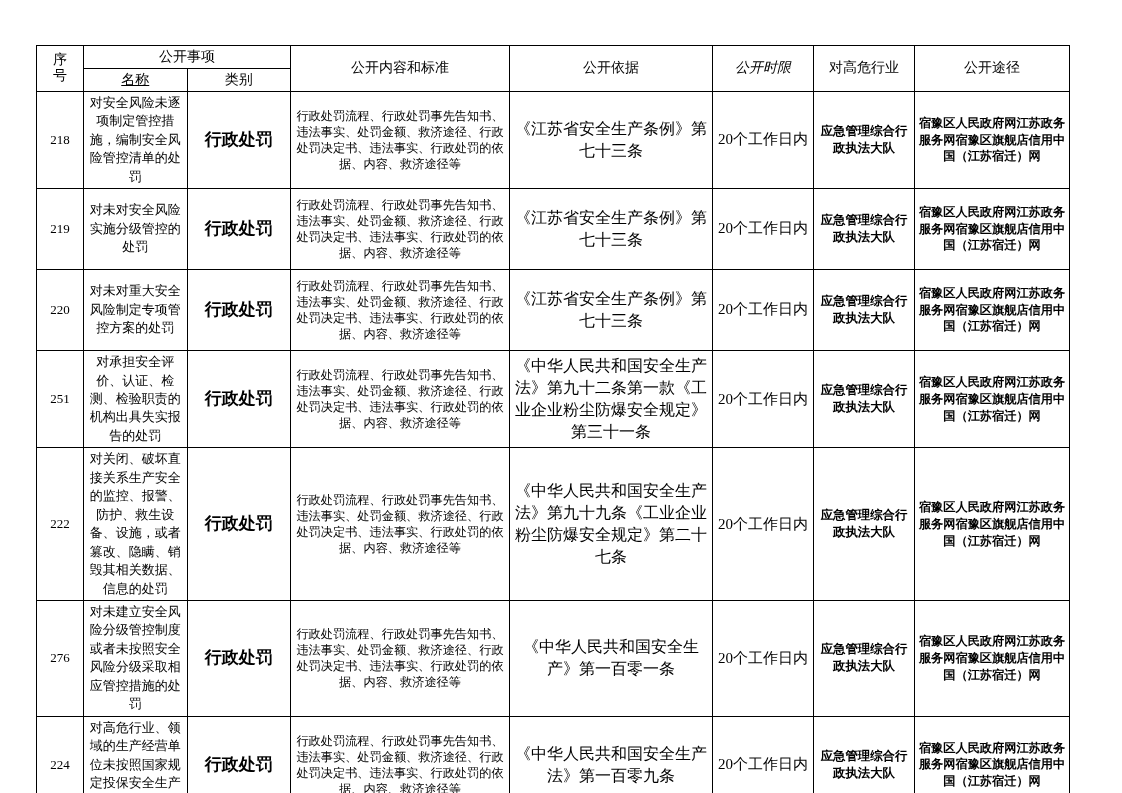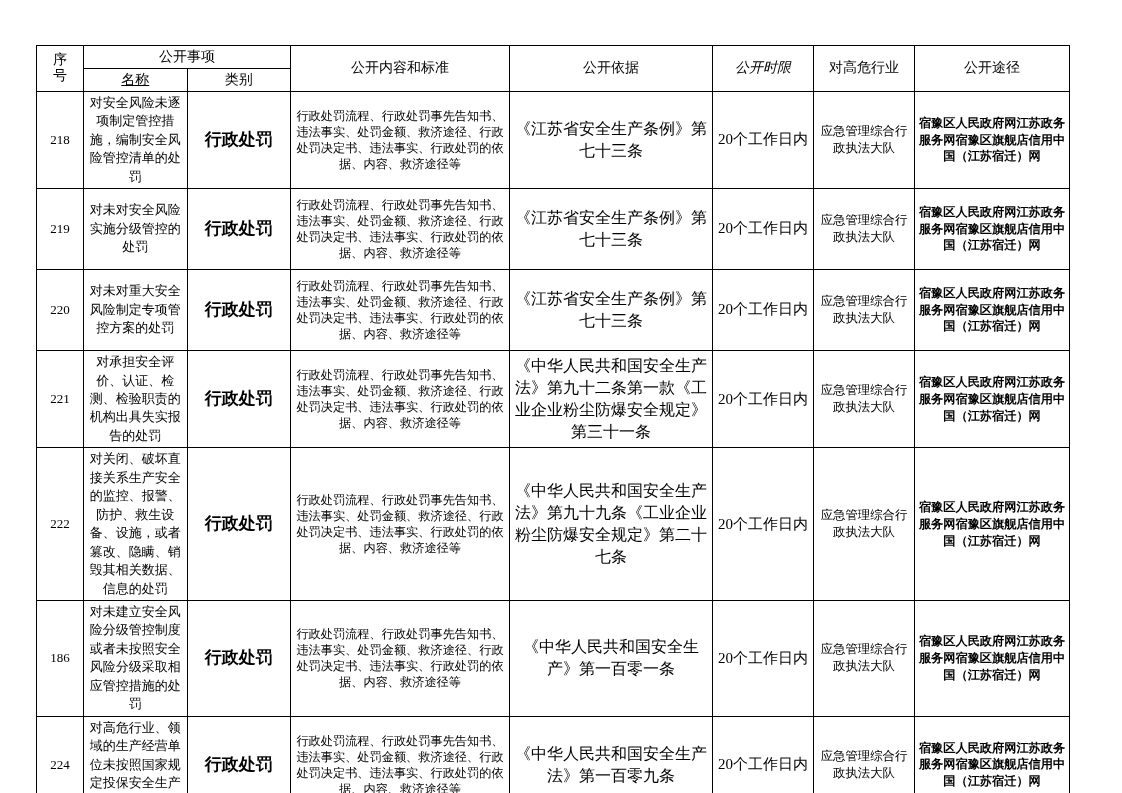--- a/index.html
+++ b/index.html
@@ -76,20 +76,21 @@
   td.c-basis {
     font-size: 16px;
     line-height: 1.38;
   }
   td.c-limit {
     font-size: 15px;
   }
   td.c-dept {
     font-size: 12.4px;
     line-height: 1.38;
+    font-weight: bold;
   }
   td.c-channel {
     font-size: 12.2px;
     line-height: 1.38;
     font-weight: bold;
   }
   .row-1 td, .row-2 td, .row-3 td { height: 76px; }
   .row-4 td, .row-5 td, .row-6 td, .row-7 td { height: 80px; }
 </style>
 </head>
@@ -140,41 +141,41 @@
         <td class="c-seq">220</td>
         <td class="c-name">对未对重大安全风险制定专项管控方案的处罚</td>
         <td class="c-type">行政处罚</td>
         <td class="c-content">行政处罚流程、行政处罚事先告知书、违法事实、处罚金额、救济途径、行政处罚决定书、违法事实、行政处罚的依据、内容、救济途径等</td>
         <td class="c-basis">《江苏省安全生产条例》第七十三条</td>
         <td class="c-limit">20个工作日内</td>
         <td class="c-dept">应急管理综合行政执法大队</td>
         <td class="c-channel">宿豫区人民政府网江苏政务服务网宿豫区旗舰店信用中国（江苏宿迁）网</td>
       </tr>
       <tr class="row-4">
-        <td class="c-seq">221</td>
+        <td class="c-seq">251</td>
         <td class="c-name">对承担安全评价、认证、检测、检验职责的机构出具失实报告的处罚</td>
         <td class="c-type">行政处罚</td>
         <td class="c-content">行政处罚流程、行政处罚事先告知书、违法事实、处罚金额、救济途径、行政处罚决定书、违法事实、行政处罚的依据、内容、救济途径等</td>
         <td class="c-basis">《中华人民共和国安全生产法》第九十二条第一款《工业企业粉尘防爆安全规定》第三十一条</td>
         <td class="c-limit">20个工作日内</td>
         <td class="c-dept">应急管理综合行政执法大队</td>
         <td class="c-channel">宿豫区人民政府网江苏政务服务网宿豫区旗舰店信用中国（江苏宿迁）网</td>
       </tr>
       <tr class="row-5">
         <td class="c-seq">222</td>
         <td class="c-name">对关闭、破坏直接关系生产安全的监控、报警、防护、救生设备、设施，或者篡改、隐瞒、销毁其相关数据、信息的处罚</td>
         <td class="c-type">行政处罚</td>
         <td class="c-content">行政处罚流程、行政处罚事先告知书、违法事实、处罚金额、救济途径、行政处罚决定书、违法事实、行政处罚的依据、内容、救济途径等</td>
         <td class="c-basis">《中华人民共和国安全生产法》第九十九条《工业企业粉尘防爆安全规定》第二十七条</td>
         <td class="c-limit">20个工作日内</td>
         <td class="c-dept">应急管理综合行政执法大队</td>
         <td class="c-channel">宿豫区人民政府网江苏政务服务网宿豫区旗舰店信用中国（江苏宿迁）网</td>
       </tr>
       <tr class="row-6">
-        <td class="c-seq">186</td>
+        <td class="c-seq">276</td>
         <td class="c-name">对未建立安全风险分级管控制度或者未按照安全风险分级采取相应管控措施的处罚</td>
         <td class="c-type">行政处罚</td>
         <td class="c-content">行政处罚流程、行政处罚事先告知书、违法事实、处罚金额、救济途径、行政处罚决定书、违法事实、行政处罚的依据、内容、救济途径等</td>
         <td class="c-basis">《中华人民共和国安全生产》第一百零一条</td>
         <td class="c-limit">20个工作日内</td>
         <td class="c-dept">应急管理综合行政执法大队</td>
         <td class="c-channel">宿豫区人民政府网江苏政务服务网宿豫区旗舰店信用中国（江苏宿迁）网</td>
       </tr>
       <tr class="row-7">
         <td class="c-seq">224</td>

